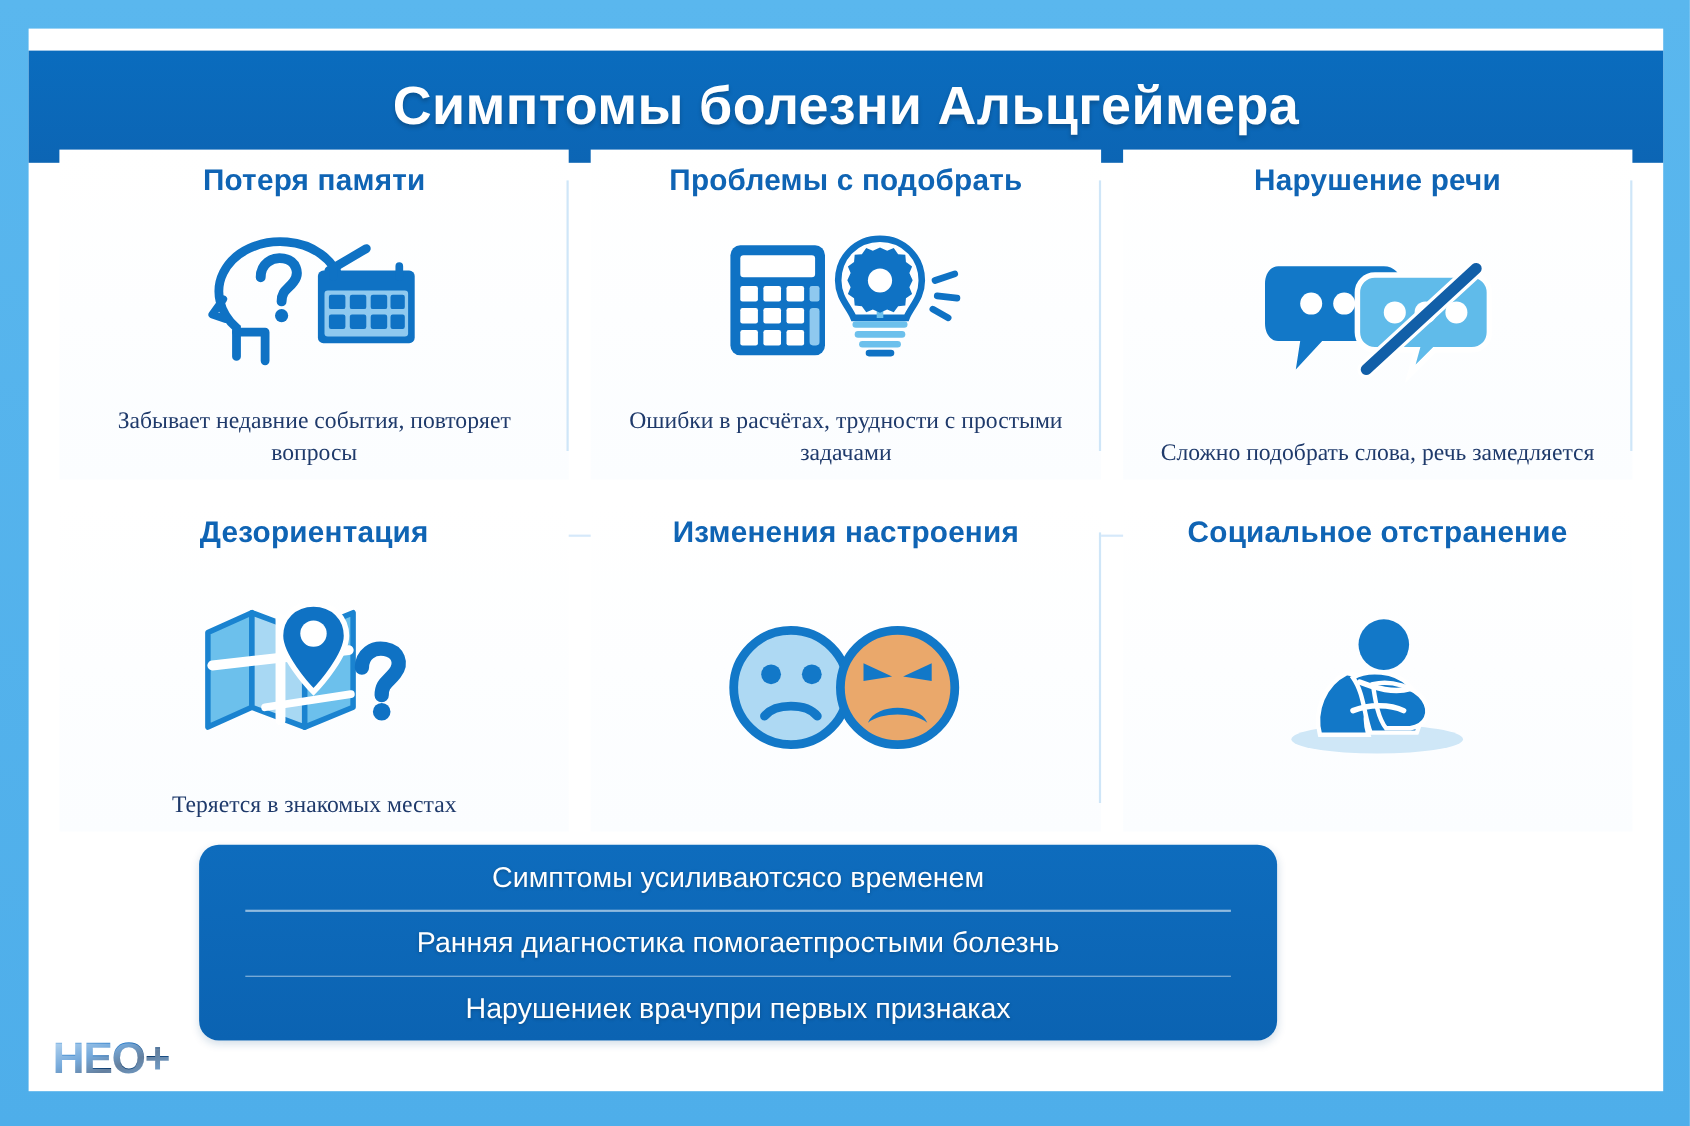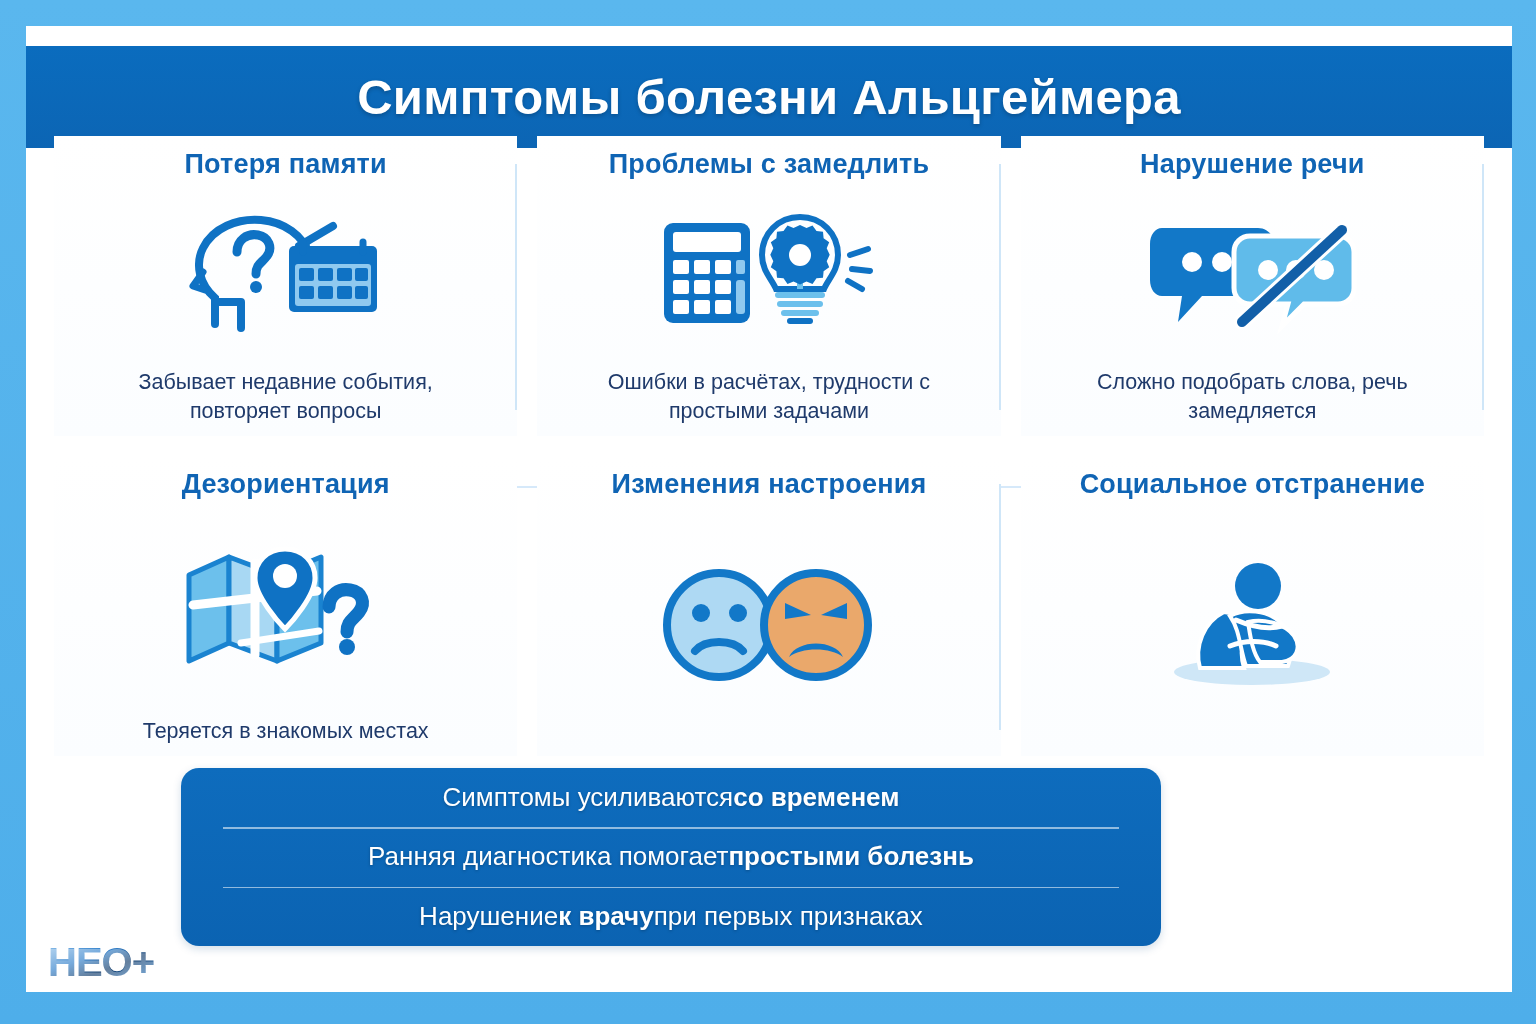--- a/index.html
+++ b/index.html
@@ -113,20 +113,21 @@
     width: 100%;
     min-height: 120px;
   }
   .cell-desc {
     color: #1f3a6b;
     font-size: 21.5px;
     text-align: center;
     line-height: 1.36;
     padding-bottom: 4px;
     max-width: 400px;
+    font-family: Liberation Serif, serif;
   }
 
   
   .footer-panel {
     position: absolute;
     left: 155px;
     top: 742px;
     width: 980px;
     height: 178px;
     background: linear-gradient(180deg, #0e6cbd 0%, #0b63b2 100%);
@@ -150,21 +151,21 @@
   }
   .fp-line + .fp-line::before {
     content: "";
     position: absolute;
     left: 42px;
     right: 42px;
     top: 0;
     height: 1.5px;
     background: rgba(255,255,255,0.55);
   }
-  .fp-line b { font-weight: bold; }
+  .fp-line b { font-weight: normal; }
   .fp-line span.reg { font-weight: normal; }
 
   
   .logo {
     position: absolute;
     left: 22px;
     bottom: 10px;
     font-size: 40px;
     font-weight: bold;
     letter-spacing: -1px;
@@ -214,21 +215,21 @@
               <rect x="156" y="80" width="15" height="13" rx="2"></rect>
               <rect x="174" y="80" width="13" height="13" rx="2"></rect>
             </g>
             <path d="M122 36 L122 46 M182 36 L182 46" stroke="#0f72c4" stroke-width="7" stroke-linecap="round"></path>
           </svg>
         </div>
         <div class="cell-desc">Забывает недавние события, повторяет вопросы</div>
       </div>
 
       <div class="cell vdiv">
-        <div class="cell-title">Проблемы с замедлить</div>
+        <div class="cell-title">Проблемы с подобрать</div>
         <div class="icon-wrap">
           <svg width="230" height="130" viewBox="0 0 230 130">
             <rect x="10" y="14" width="86" height="100" rx="9" fill="#0f72c4"></rect>
             <rect x="19" y="23" width="68" height="20" rx="3" fill="#ffffff"></rect>
             <g fill="#ffffff">
               <rect x="19" y="51" width="16" height="14" rx="2"></rect>
               <rect x="40" y="51" width="16" height="14" rx="2"></rect>
               <rect x="61" y="51" width="16" height="14" rx="2"></rect>
               <rect x="19" y="71" width="16" height="14" rx="2"></rect>
               <rect x="40" y="71" width="16" height="14" rx="2"></rect>

